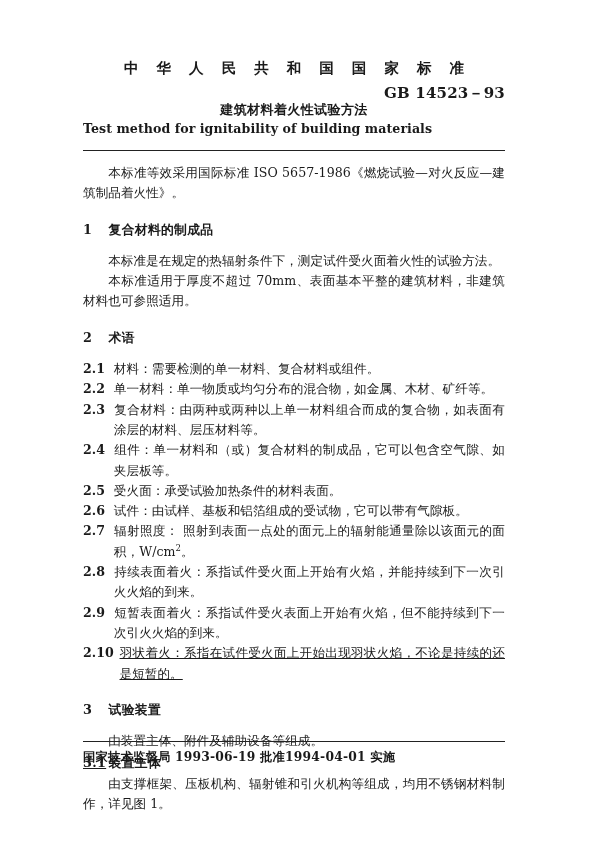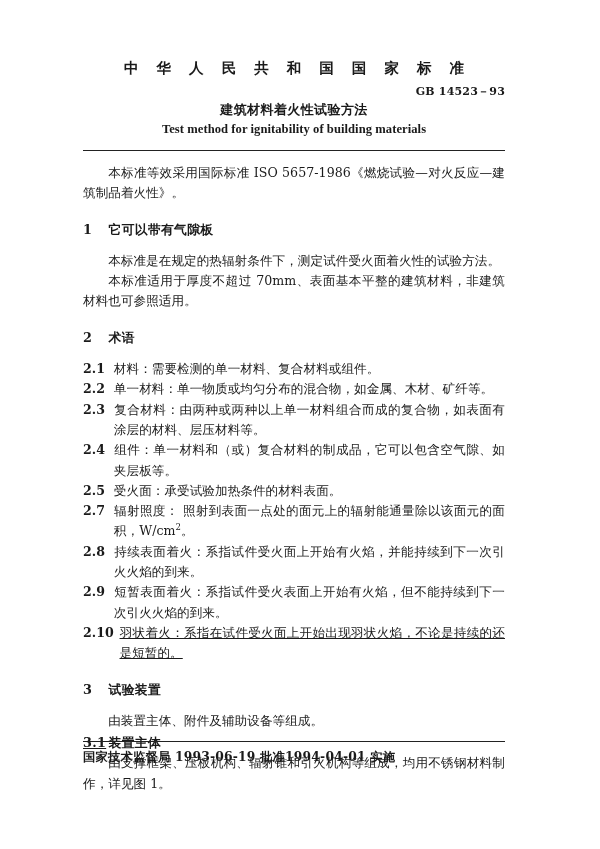--- a/index.html
+++ b/index.html
@@ -39,42 +39,40 @@
     letter-spacing: 6.5px;
     text-indent: 6.5px;
     line-height: 20px;
     white-space: nowrap;
   }
   .std-code {
     position: absolute;
     right: 0;
     top: 26px;
     font-weight: bold;
-    font-size: 11px;
+    font-size: 15px;
     letter-spacing: 0.2px;
     white-space: nowrap;
   }
   .cn-subtitle {
     text-align: center;
     font-weight: bold;
     font-size: 13px;
     letter-spacing: 0.4px;
     line-height: 19px;
     margin-top: 22px;
     white-space: nowrap;
   }
   .en-subtitle {
-    text-align: center;
     font-weight: bold;
     font-size: 12.6px;
     letter-spacing: 0.05px;
     line-height: 18px;
     margin-top: 1px;
     white-space: nowrap;
-    font-family: Liberation Serif, serif;
   }
 
   .rule-top {
     position: absolute;
     left: 83px;
     top: 150px;
     width: 422px;
     height: 0;
     border-top: 1.4px solid #222;
   }
@@ -184,41 +182,42 @@
     <div class="cn-subtitle">建筑材料着火性试验方法</div>
     <div class="en-subtitle">Test method for ignitability of building materials</div>
   </div>
 
   <div class="rule-top"></div>
 
   <div class="content">
 
     <p class="para">本标准等效采用国际标准 ISO 5657-1986《燃烧试验—对火反应—建筑制品着火性》。</p>
 
-    <div class="sec-head"><span class="num">1</span><span>它可以带有气隙板</span></div>
+    <div class="sec-head"><span class="num">1</span><span>复合材料的制成品</span></div>
 
     <div class="gap-sm"></div>
 
     <p class="para">本标准是在规定的热辐射条件下，测定试件受火面着火性的试验方法。</p>
     <p class="para">本标准适用于厚度不超过 70mm、表面基本平整的建筑材料，非建筑材料也可参照适用。</p>
 
     <div class="sec-head"><span class="num">2</span><span>术语</span></div>
 
     <div class="gap-sm"></div>
 
     <p class="clause"><span class="cnum">2.1</span><span>材料：需要检测的单一材料、复合材料或组件。</span></p>
 
     <p class="clause"><span class="cnum">2.2</span><span>单一材料：单一物质或均匀分布的混合物，如金属、木材、矿纤等。</span></p>
 
     <p class="clause"><span class="cnum">2.3</span><span>复合材料：由两种或两种以上单一材料组合而成的复合物，如表面有涂层的材料、层压材料等。</span></p>
 
     <p class="clause"><span class="cnum">2.4</span><span>组件：单一材料和（或）复合材料的制成品，它可以包含空气隙、如夹层板等。</span></p>
 
     <p class="clause"><span class="cnum">2.5</span><span>受火面：承受试验加热条件的材料表面。</span></p>
 
+    <p class="clause"><span class="cnum">2.6</span><span>试件：由试样、基板和铝箔组成的受试物，它可以带有气隙板。</span></p>
 
     <p class="clause"><span class="cnum">2.7</span><span>辐射照度：  照射到表面一点处的面元上的辐射能通量除以该面元的面积，W/cm</span><sup>2</sup><span>。</span></p>
 
     <p class="clause"><span class="cnum">2.8</span><span>持续表面着火：系指试件受火面上开始有火焰，并能持续到下一次引火火焰的到来。</span></p>
 
     <p class="clause"><span class="cnum">2.9</span><span>短暂表面着火：系指试件受火表面上开始有火焰，但不能持续到下一次引火火焰的到来。</span></p>
 
     <p class="clause wide"><span class="cnum">2.10</span><span>羽状着火：系指在试件受火面上开始出现羽状火焰，不论是持续的还是短暂的。</span></p>
 
     <div class="sec-head"><span class="num">3</span><span>试验装置</span></div>

